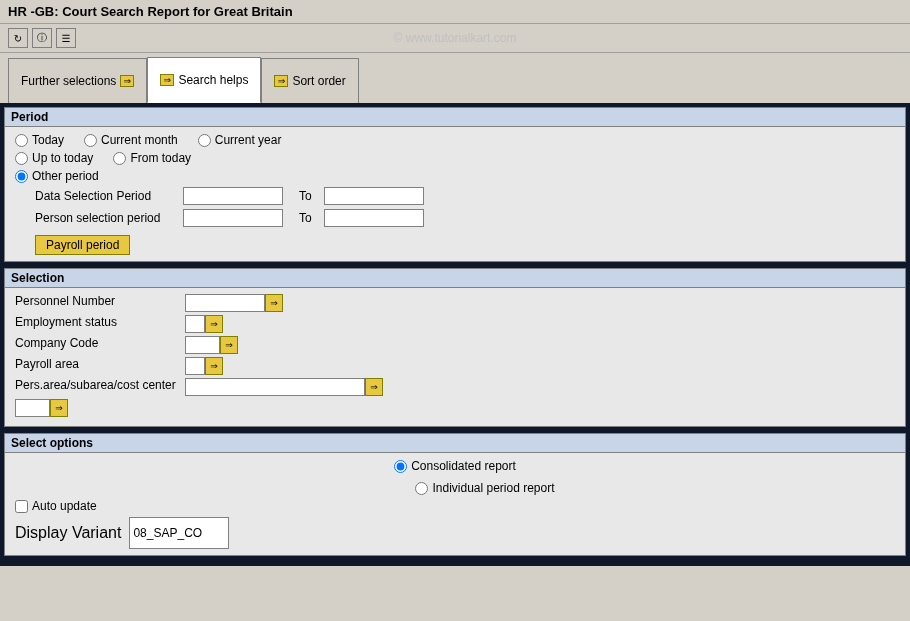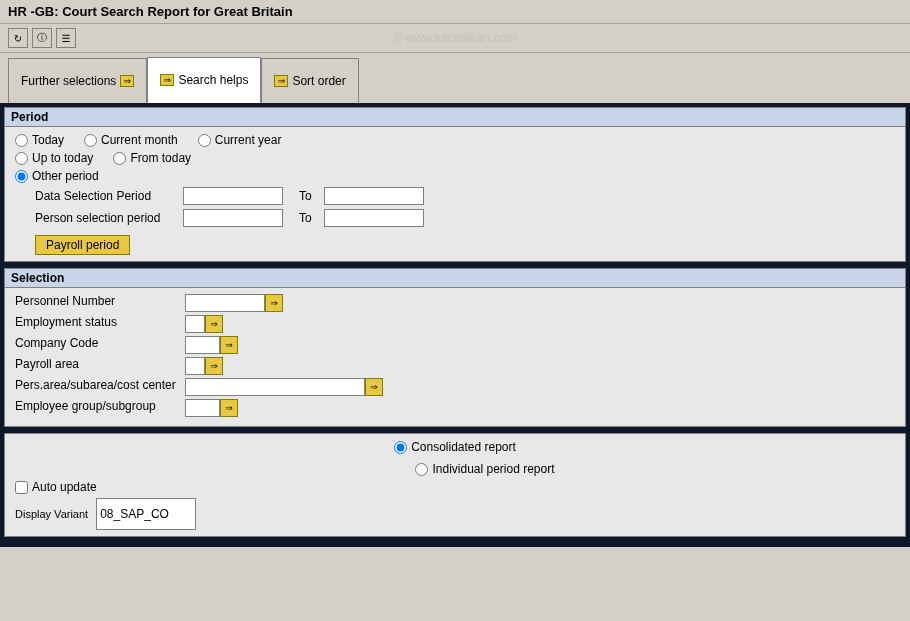--- a/index.html
+++ b/index.html
@@ -185,21 +185,21 @@
       display: flex;
       align-items: flex-end;
       gap: 4px;
       margin-bottom: 4px;
     }
     .variant-row {
       display: flex;
       align-items: center;
       gap: 8px;
     }
-    .variant-label { font-size: 11px; }
+    .variant-label { font-size: 16px; }
     .variant-input {
       border: 1px solid #808080;
       background: #fff;
       height: 32px;
       width: 100px;
       padding: 1px 3px;
       font-size: 12px;
     }
   </style>
 </head>
@@ -316,29 +316,29 @@
         <div class="arrow-btn">⇒</div>
       </div>
 
       <div class="sel-row">
         <span class="sel-label">Pers.area/subarea/cost center</span>
         <input type="text" class="text-input" style="width: 180px;" value="">
         <div class="arrow-btn">⇒</div>
       </div>
 
       <div class="sel-row">
-        <span class="sel-label">Employee group/subgroup</span>
         <input type="text" class="text-input" style="width: 35px;" value="">
         <div class="arrow-btn">⇒</div>
       </div>
 
     </div>
   </div>
 
   <div class="section">
+    <div class="section-header">Select options</div>
     <div class="section-body">
 
       <div class="options-row">
         <div class="radio-option">
           <input type="radio" name="report-type" id="consolidated" checked="" style="">
           <label for="consolidated">Consolidated report</label>
         </div>
         <div class="radio-option" style="margin-left:60px">
           <input type="radio" name="report-type" id="individual" style="">
           <label for="individual">Individual period report</label>

